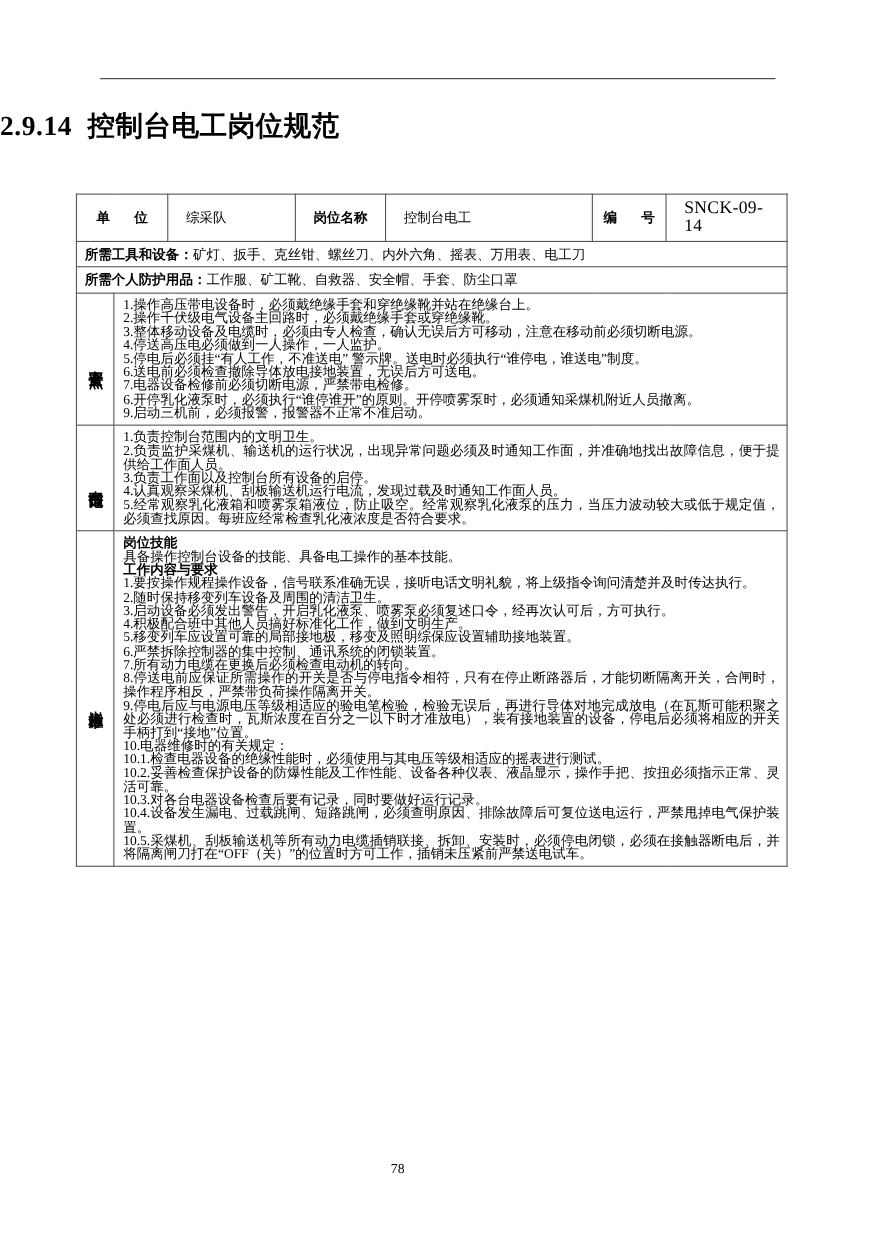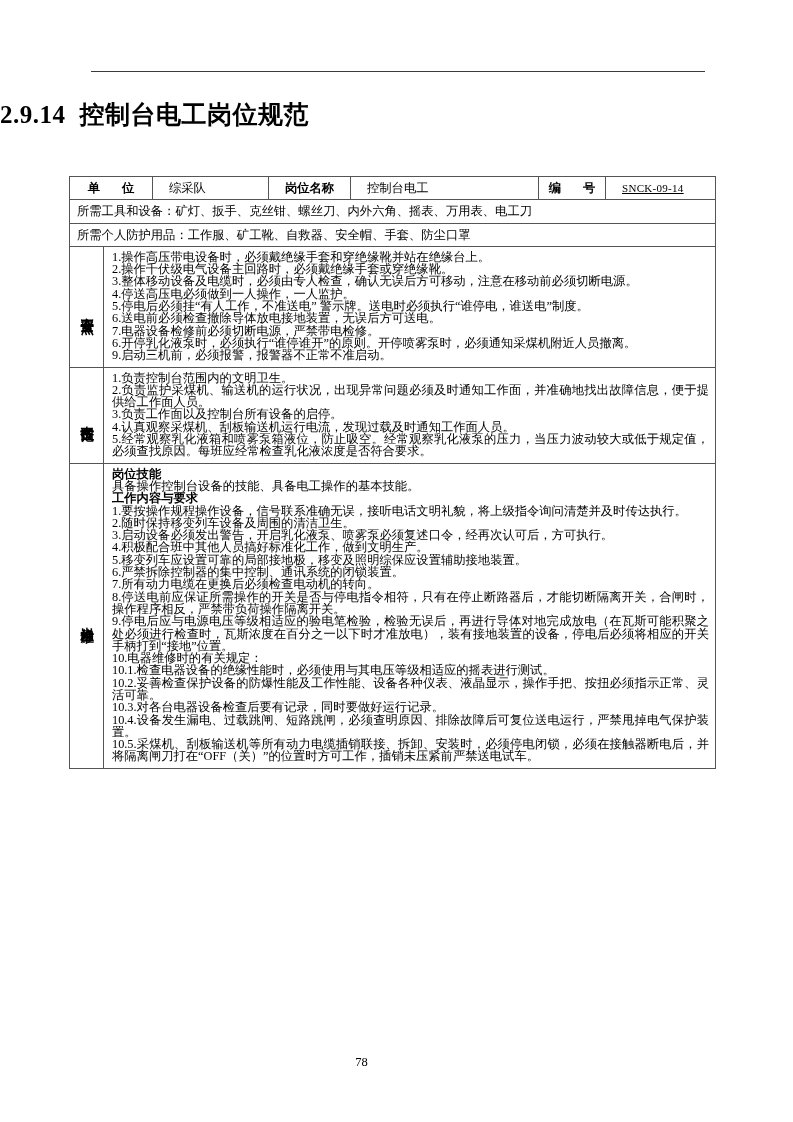--- a/index.html
+++ b/index.html
@@ -66,27 +66,27 @@
     font-size: 13px;
     padding: 4px 2px !important;
     white-space: nowrap;
   }
   .lbl .sp { display: inline-block; width: 22px; }
   .val {
     padding: 5px 16px !important;
     vertical-align: middle !important;
     font-size: 12.5px;
   }
-  .val.code { font-size: 11px; letter-spacing: 0.3px; text-decoration: underline; }
+  .val.code { font-size: 16px; letter-spacing: 0.3px; }
   .wide-row td {
     padding: 5px 7px !important;
     vertical-align: middle !important;
     font-size: 13px;
   }
-  .wide-row .k { font-weight: normal; }
+  .wide-row .k { font-weight: bold; }
   .vlabel {
     width: 34px;
     text-align: center;
     vertical-align: middle !important;
     padding: 0 !important;
   }
   .vlabel-inner {
     font-weight: bold;
     font-size: 13.5px;
     line-height: 1.08;

